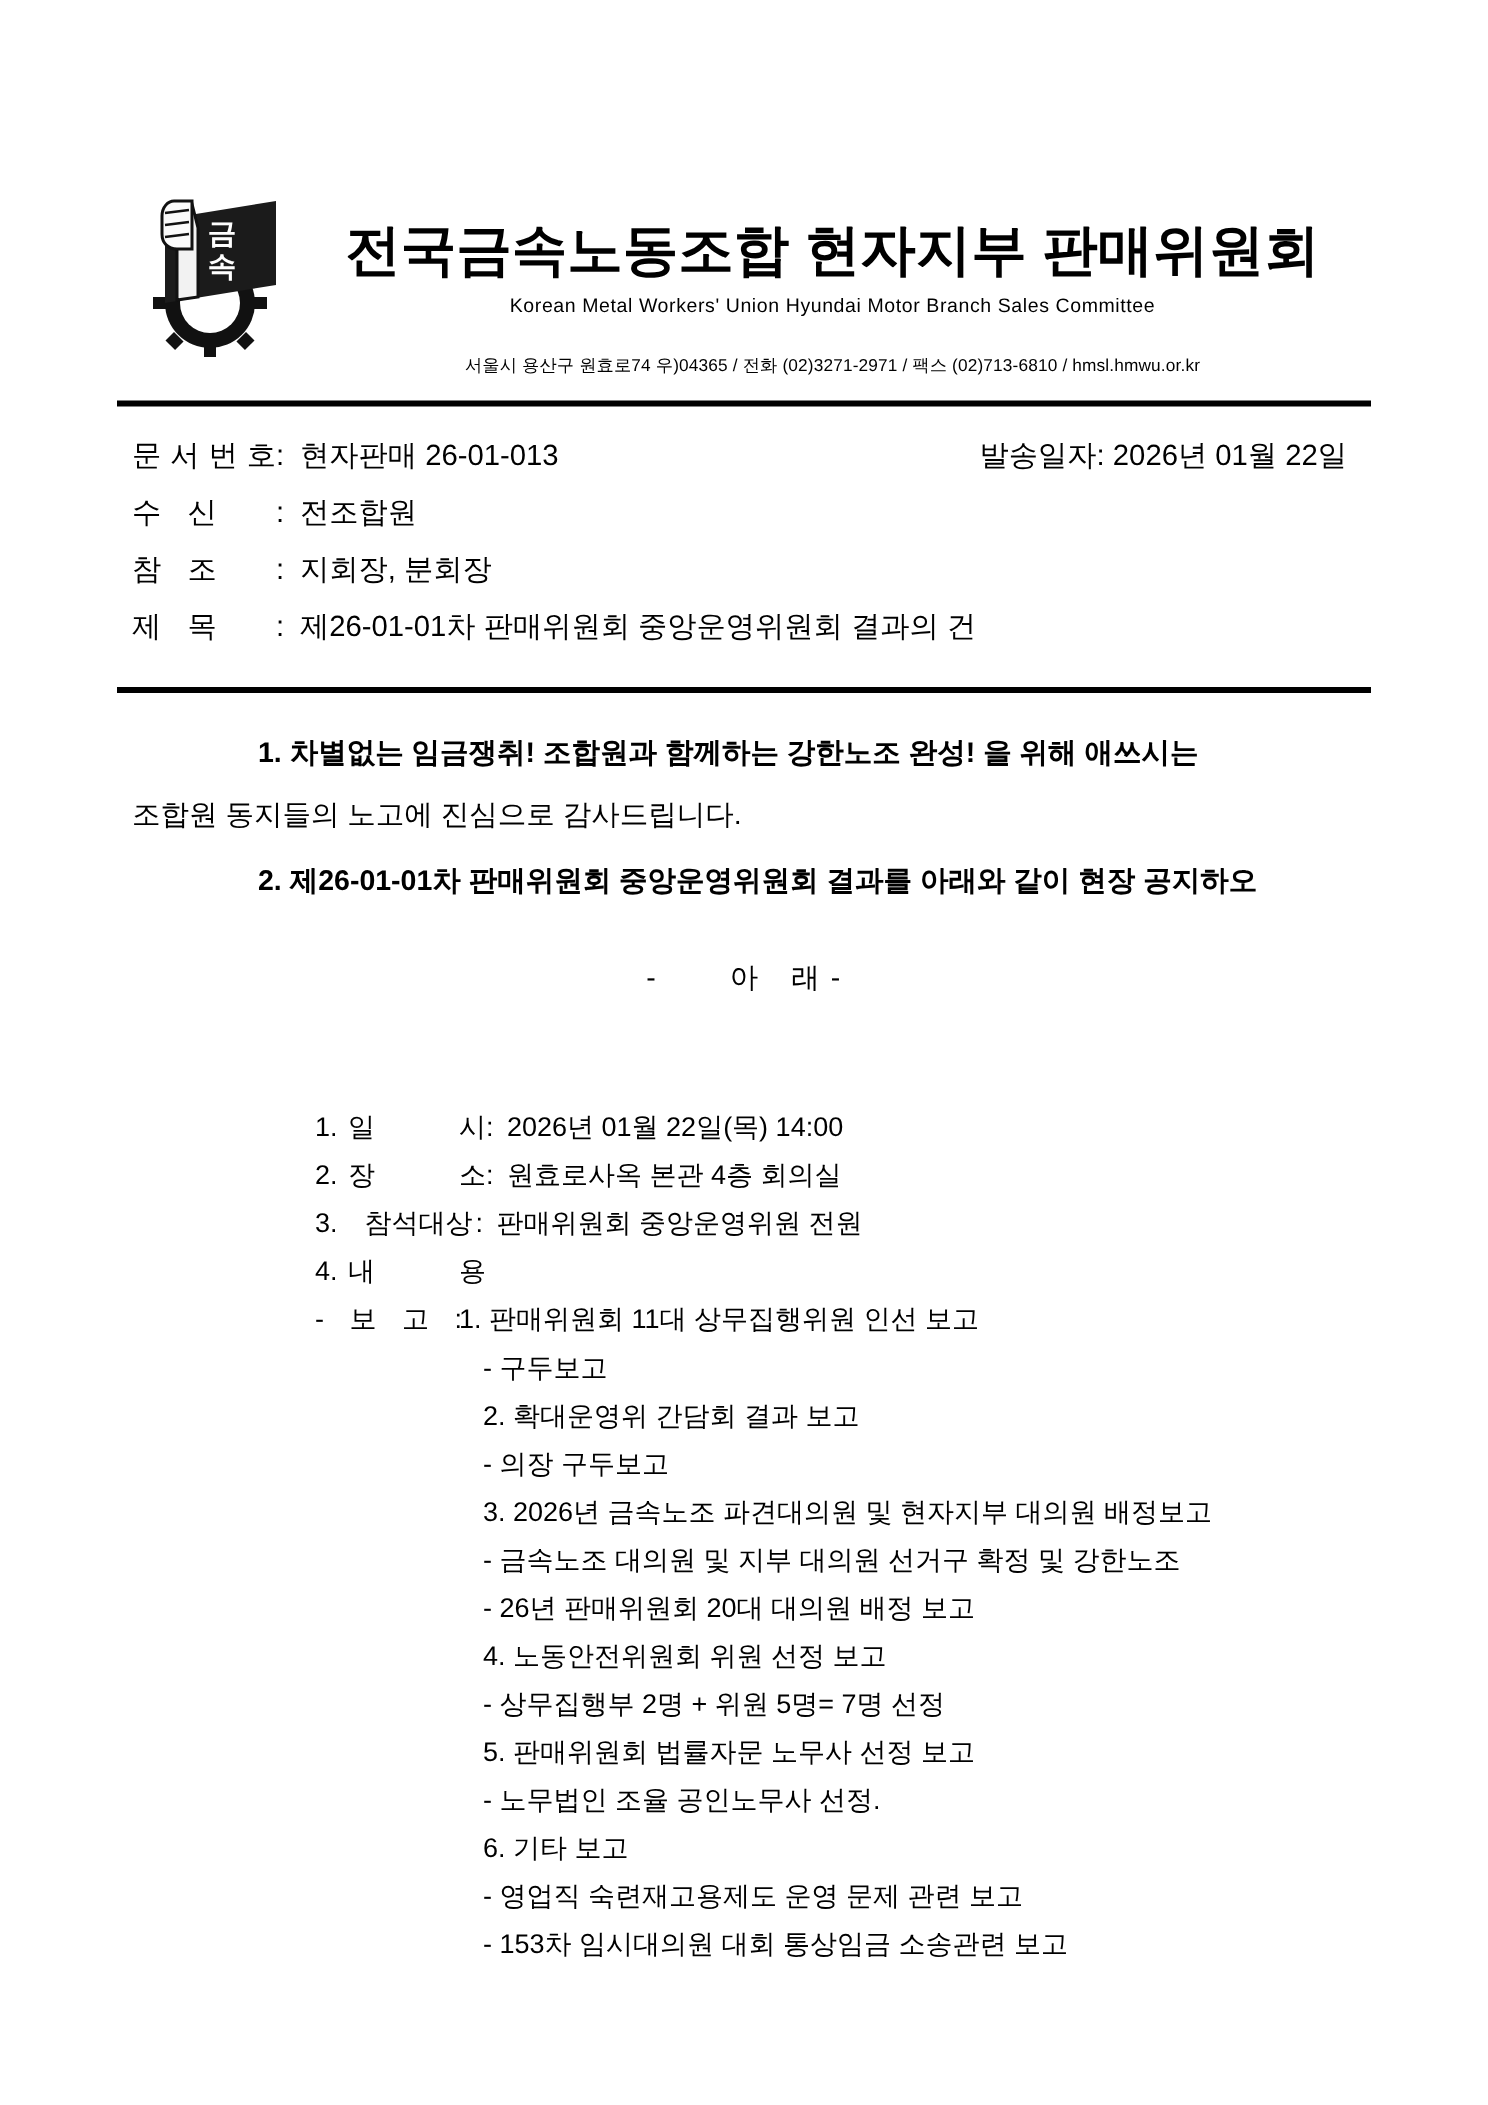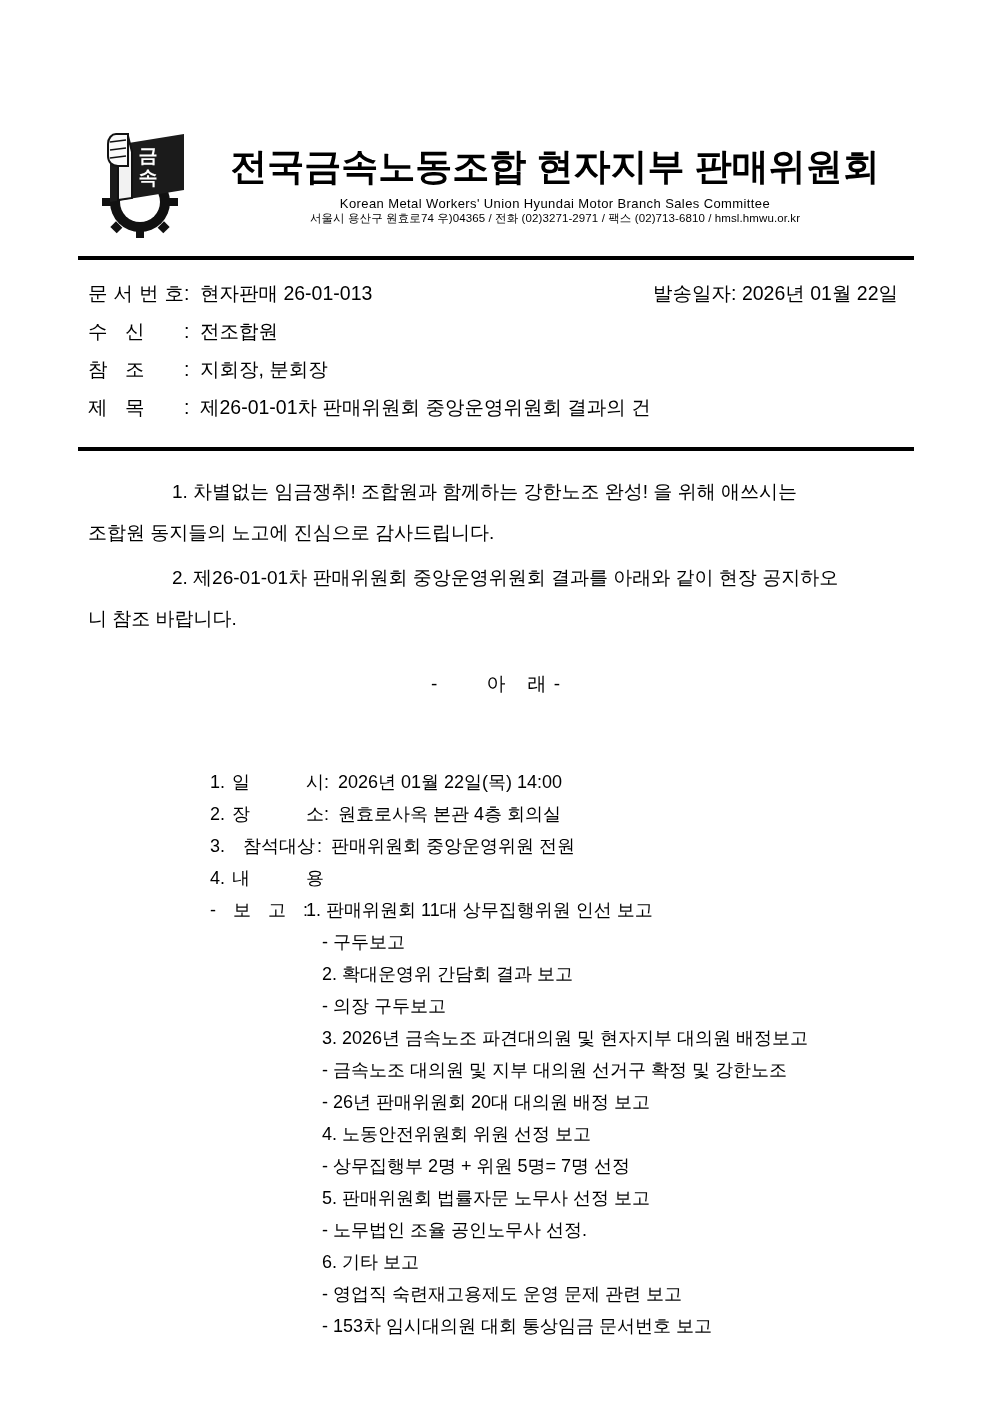--- a/index.html
+++ b/index.html
@@ -52,21 +52,21 @@
     margin-top: 28px;
   }
   .lh-subtitle {
     font-size: 13px;
     letter-spacing: 0.4px;
     margin-top: 7px;
     white-space: nowrap;
   }
   .lh-contact {
     font-size: 11.5px;
-    margin-top: 0;
+    margin-top: 25px;
     letter-spacing: 0.1px;
     white-space: nowrap;
   }
 
   
   .rule-thick {
     border: 0;
     border-top: 4px solid #000;
     margin: 16px 0 0 0;
   }
@@ -109,21 +109,21 @@
   .body-text {
     padding: 0 10px;
     font-size: 19px;
     line-height: 2.05;
   }
   .para {
     margin: 0;
     text-indent: 0;
   }
   .para.first { margin-top: 22px; }
-  .indent-1 { padding-left: 84px; }
+  .indent-1 { padding-left: 84px; font-weight: bold; }
   .para-cont { margin-top: 2px; }
   .para.second { margin-top: 6px; }
 
   .center-marker {
     text-align: center;
     font-size: 19px;
     letter-spacing: 1px;
     margin-top: 26px;
   }
   .center-marker .sp { letter-spacing: 22px; }
@@ -234,21 +234,20 @@
       <span class="meta-value">제26-01-01차 판매위원회 중앙운영위원회 결과의 건</span>
     </div>
   </div>
 
   <hr class="rule-thick2">
 
   <div class="body-text">
     <p class="para first indent-1">1. 차별없는 임금쟁취! 조합원과 함께하는 강한노조 완성! 을 위해 애쓰시는</p>
     <p class="para para-cont">조합원 동지들의 노고에 진심으로 감사드립니다.</p>
     <p class="para second indent-1">2. 제26-01-01차 판매위원회 중앙운영위원회 결과를 아래와 같이 현장 공지하오</p>
-    <p class="para para-cont">니 참조  바랍니다.</p>
 
     <div class="center-marker">
       <span class="sp">-  아</span><span>래  -</span>
     </div>
 
     <div class="list-block">
 
       <div class="li">
         <span class="num">1.</span><span class="lbl">일</span><span>시</span><span class="col">:</span><span>2026년 01월 22일(목) 14:00</span>
       </div>
@@ -275,18 +274,18 @@
       <div class="sub"><span>-  의장 구두보고</span></div>
       <div class="sub"><span class="snum">3.</span><span>2026년 금속노조 파견대의원 및 현자지부 대의원 배정보고</span></div>
       <div class="sub"><span>-  금속노조 대의원 및 지부 대의원 선거구 확정 및 강한노조</span></div>
       <div class="sub"><span>-  26년 판매위원회 20대 대의원 배정 보고</span></div>
       <div class="sub"><span class="snum">4.</span><span>노동안전위원회 위원 선정 보고</span></div>
       <div class="sub"><span>-  상무집행부 2명 + 위원 5명= 7명 선정</span></div>
       <div class="sub"><span class="snum">5.</span><span>판매위원회 법률자문 노무사 선정 보고</span></div>
       <div class="sub"><span>-  노무법인 조율 공인노무사 선정.</span></div>
       <div class="sub"><span class="snum">6.</span><span>기타 보고</span></div>
       <div class="sub"><span>-  영업직 숙련재고용제도 운영 문제 관련 보고</span></div>
-      <div class="sub"><span>-  153차 임시대의원 대회 통상임금 문서번호 보고</span></div>
+      <div class="sub"><span>-  153차 임시대의원 대회 통상임금 소송관련 보고</span></div>
 
     </div>
   </div>
 
 </div>
 
 </body></html>

